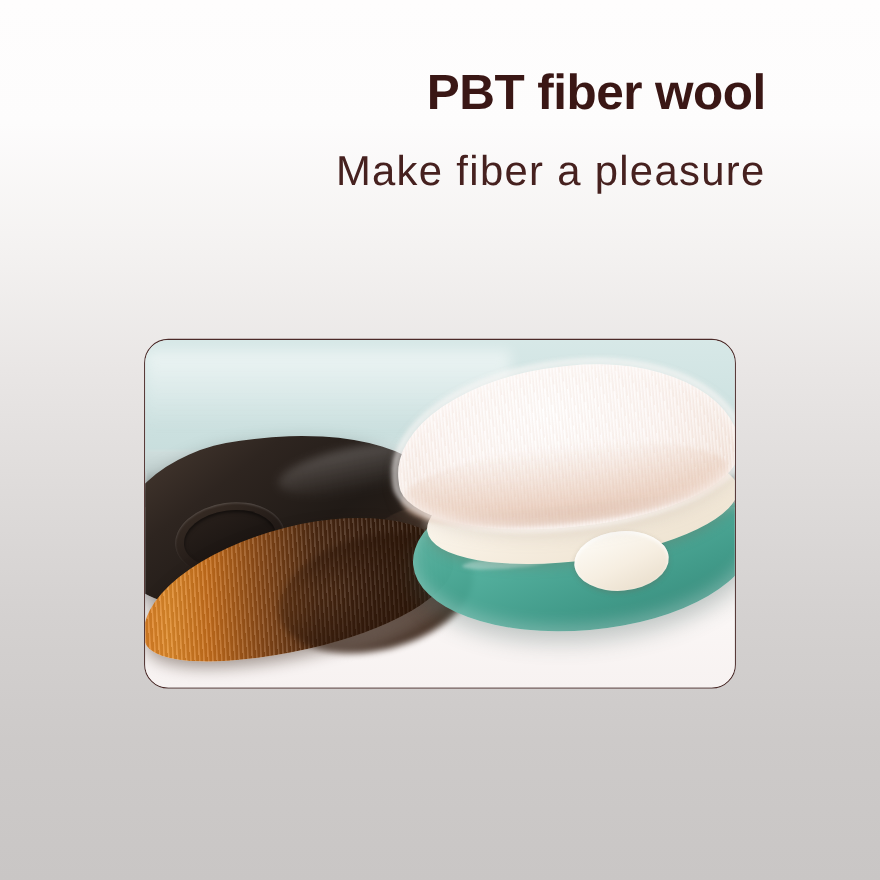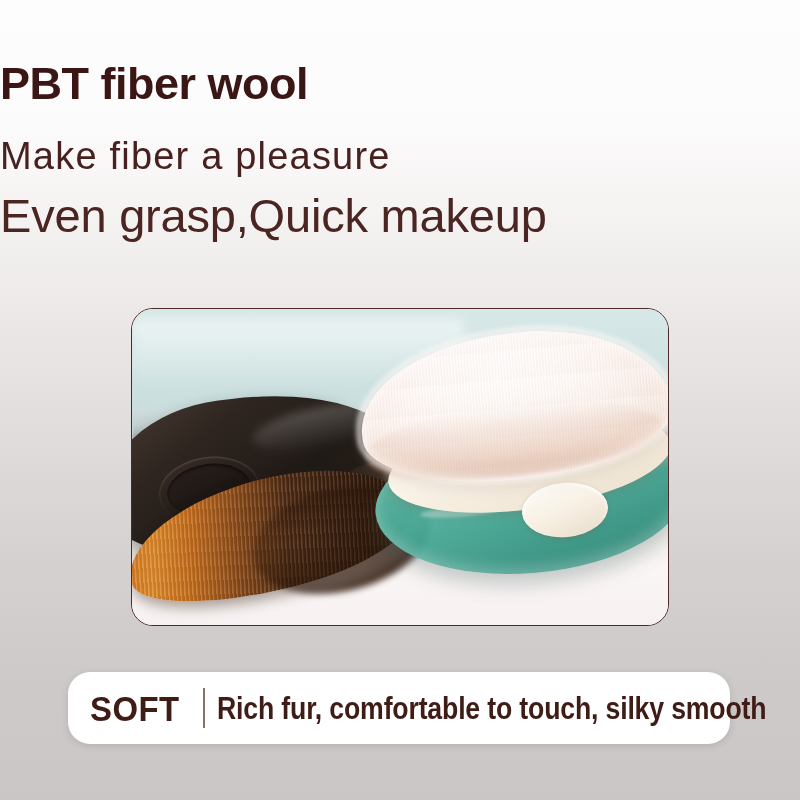--- a/index.html
+++ b/index.html
@@ -26,21 +26,21 @@
         #cdcac9 84%,
         #c9c6c5 100%);
   }
 
   
   .headings {
     position: absolute;
     left: 0;
     top: 0;
     width: 696px;
-    text-align: left;
+    text-align: right;
   }
   .title-main {
     margin: 0;
     padding-top: 60px;
     font-size: 45px;
     font-weight: 700;
     letter-spacing: -0.5px;
     color: #3a1715;
     line-height: 1.06;
   }
@@ -303,21 +303,20 @@
   }
 </style>
 </head>
 <body>
 
 <div id="poster">
 
   <div class="headings">
     <h1 class="title-main">PBT fiber wool</h1>
     <p class="title-sub1">Make fiber a pleasure</p>
-    <p class="title-sub2">Even grasp,Quick makeup</p>
   </div>
 
   <div class="photo-frame">
     <div class="ph-layer ph-wall"></div>
     <div class="ph-layer ph-wall-sheen"></div>
     <div class="ph-layer ph-edge"></div>
     <div class="ph-layer ph-edge-dark"></div>
     <div class="ph-layer ph-table"></div>
     <div class="ph-layer ph-table-shadow"></div>
 
@@ -335,19 +334,14 @@
     <div class="ph-layer case-mint-slot"></div>
     <div class="ph-layer case-mint-slot2"></div>
     <div class="ph-layer brush-body"></div>
     <div class="ph-layer grip-cream"></div>
     <div class="ph-layer bristle-white"></div>
     <div class="ph-layer bristle-white-fuzz"></div>
     <div class="ph-layer bristle-white-edge"></div>
     <div class="ph-layer bristle-white-halo"></div>
   </div>
 
-  <div class="soft-banner">
-    <span class="soft-tag">SOFT</span>
-    <span class="soft-divider"></span>
-    <span class="soft-desc">Rich fur, comfortable to touch, silky smooth</span>
-  </div>
 
 </div>
 
 </body></html>

